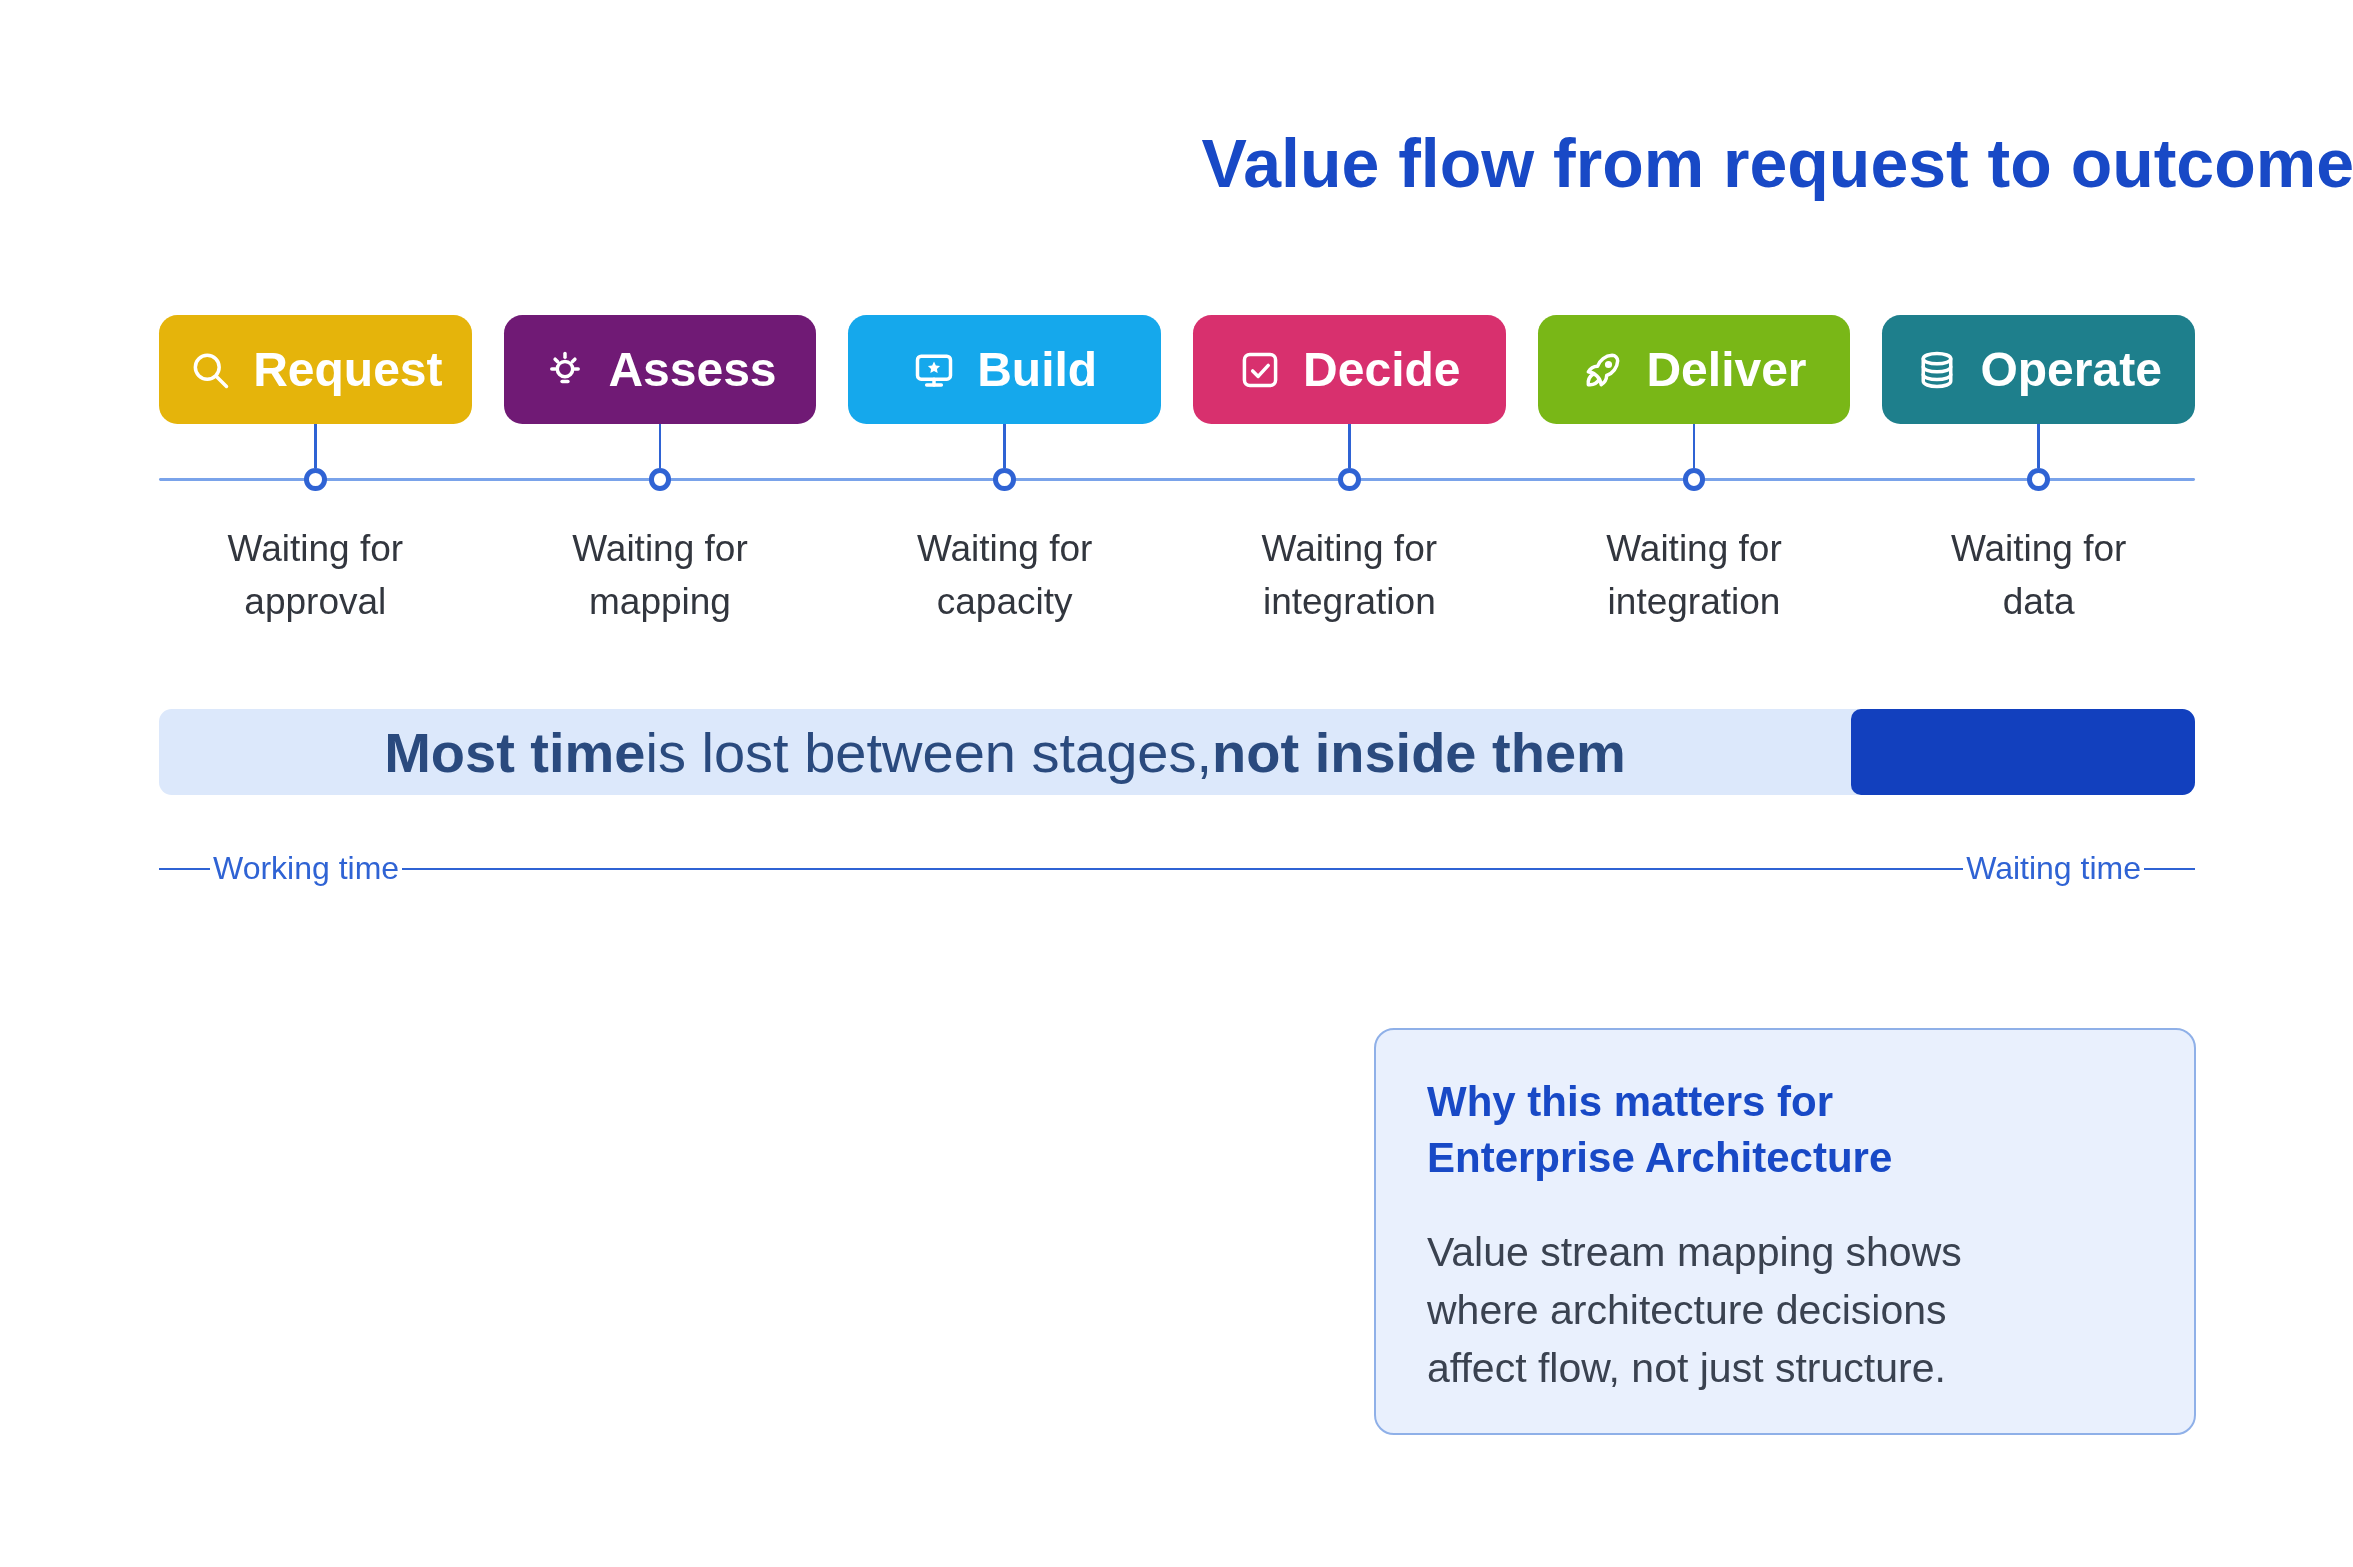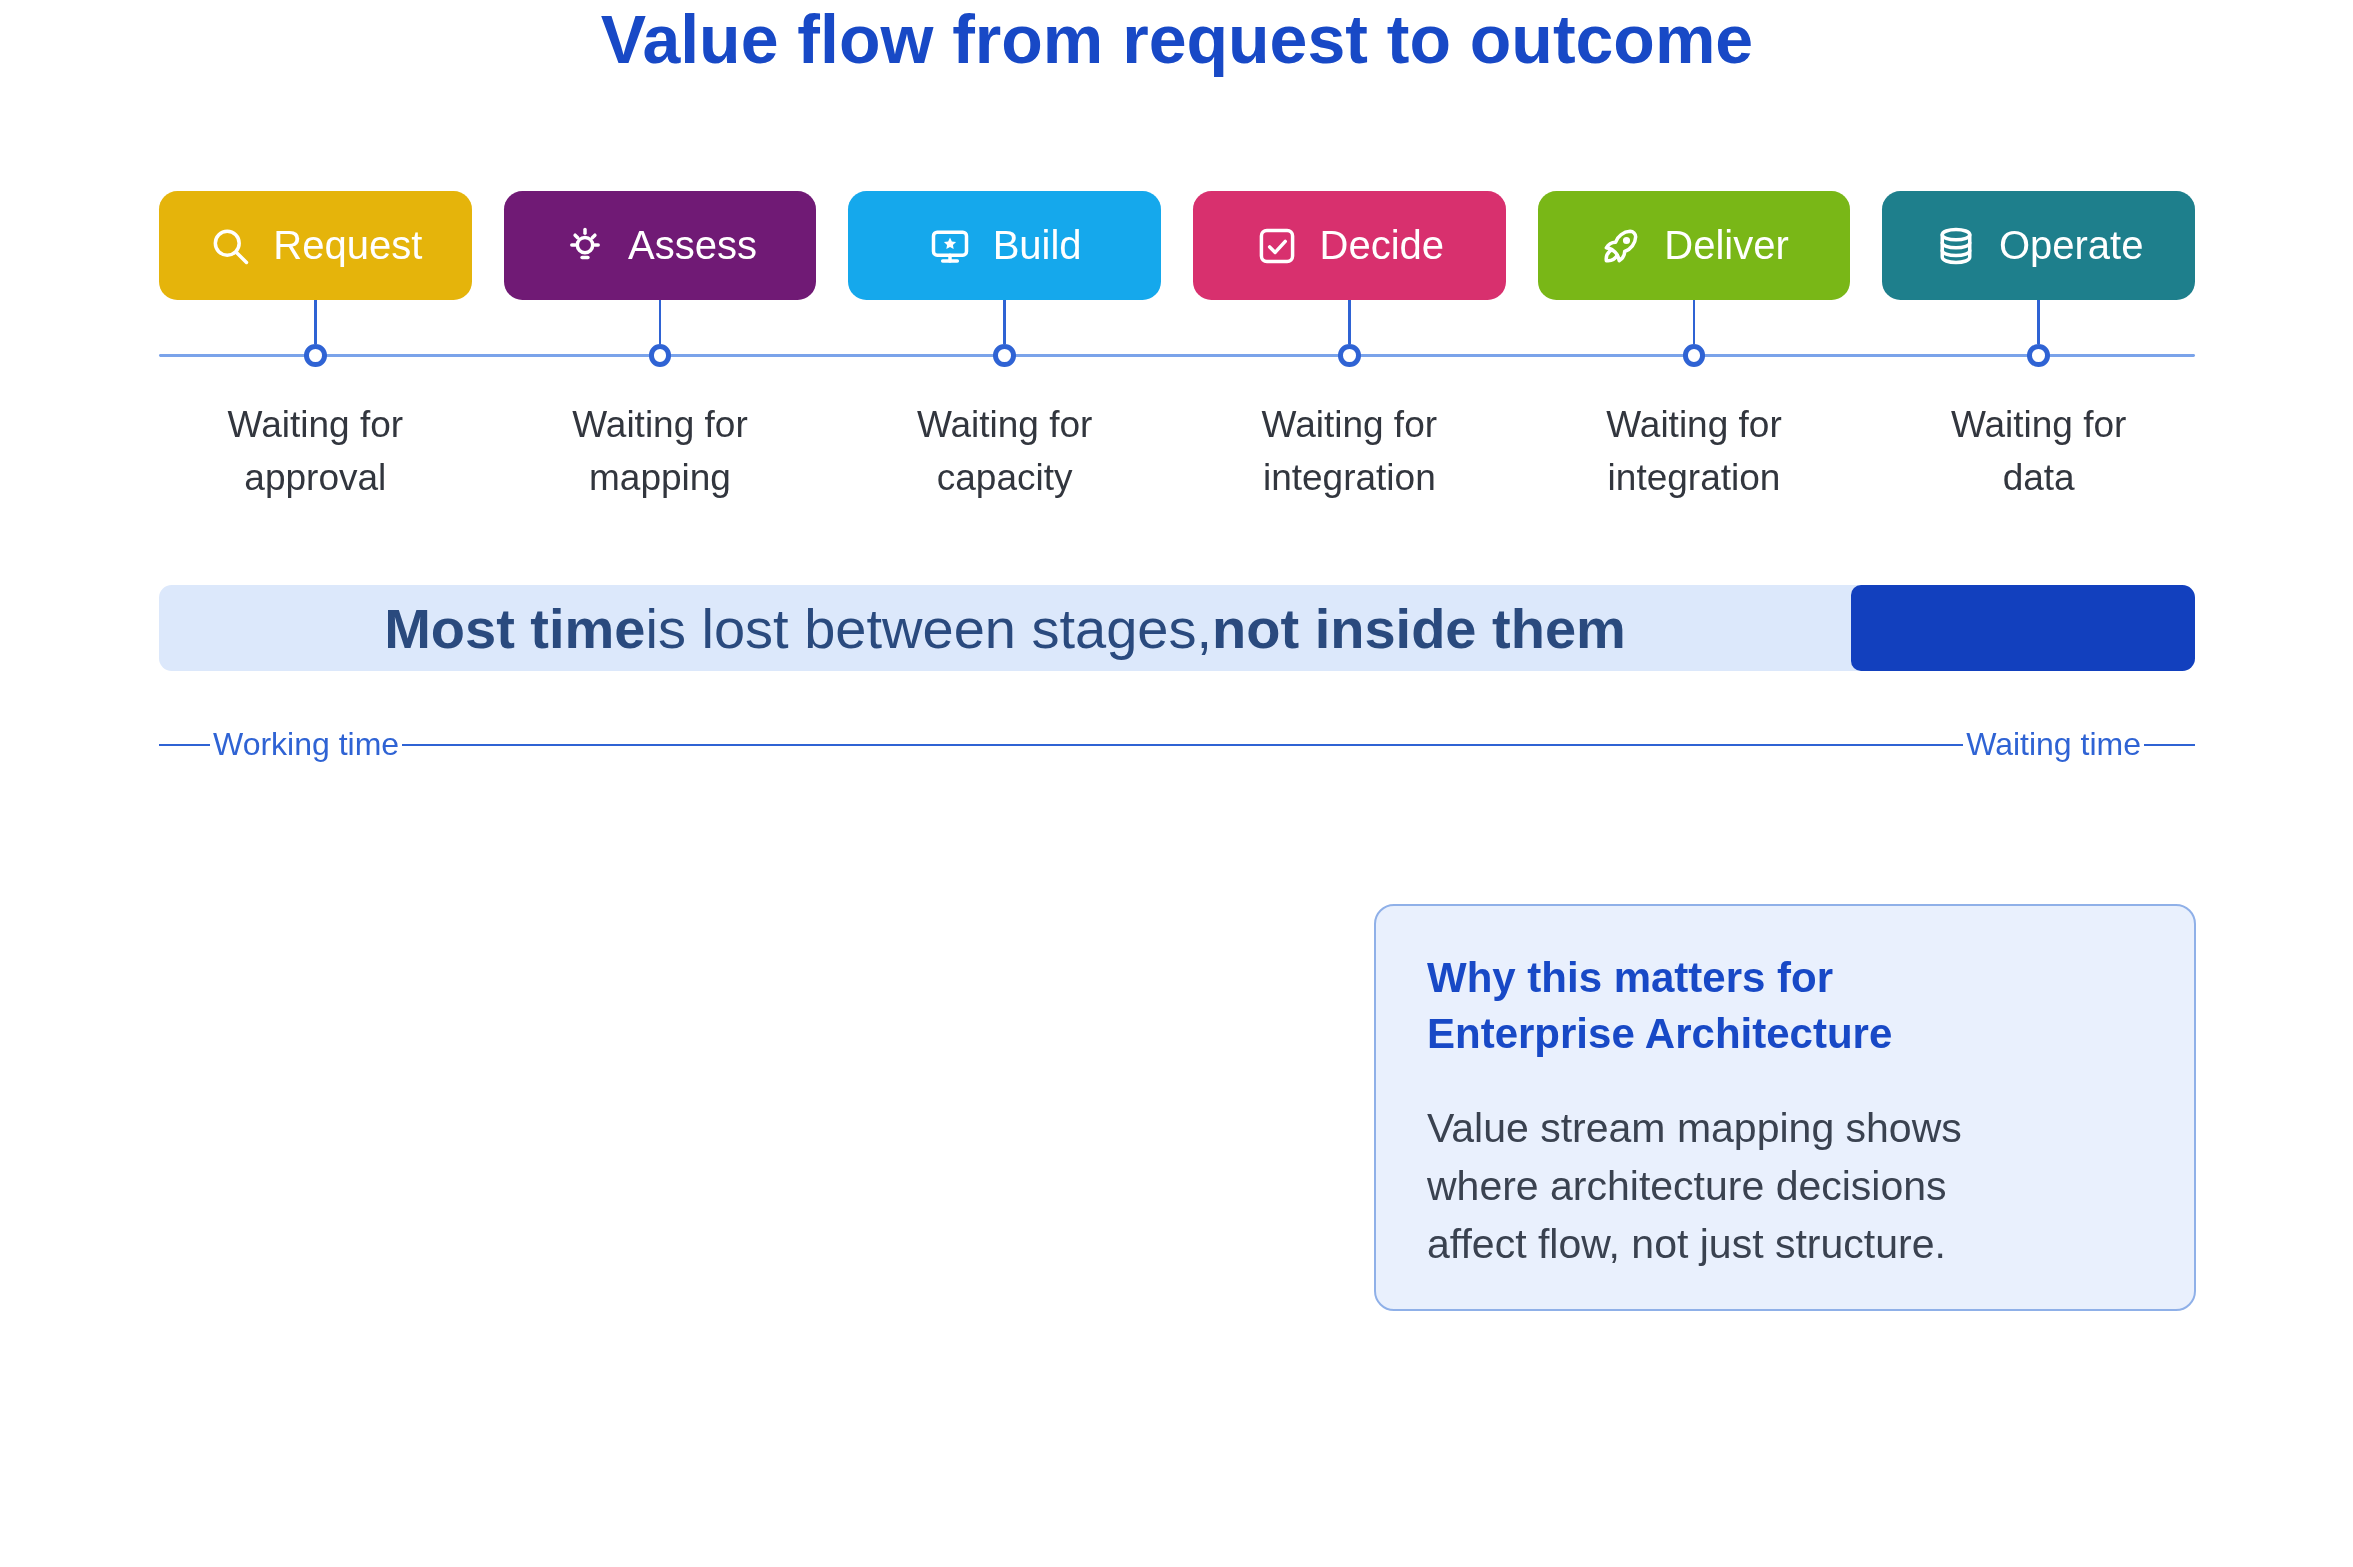--- a/index.html
+++ b/index.html
@@ -6,41 +6,42 @@
   html, body { margin: 0; padding: 0; background: #ffffff; }
   .canvas {
     position: relative;
     width: 2354px;
     height: 1568px;
     background: #ffffff;
     font-family: "Liberation Sans", sans-serif;
     overflow: hidden;
   }
   .title {
-    text-align: center;
+    padding-top: 124px;
+    text-align: right;
     font-size: 68px;
     font-weight: 800;
     color: var(--brand);
   }
   .stages {
     display: grid;
     grid-template-columns: repeat(6, 1fr);
     gap: 32px;
     margin: 113px 159px 0;
   }
   .pill {
     height: 109px;
     border-radius: 18.4px;
     display: flex;
     align-items: center;
     justify-content: center;
     gap: 21px;
     color: #ffffff;
-    font-size: 40px;
-    font-weight: 400;
+    font-size: 48px;
+    font-weight: 700;
   }
   .pill svg { width: 44px; height: 44px; flex: 0 0 auto; }
   .timeline { position: relative; margin: 0 159px; height: 79px; }
   .h-line {
     position: absolute; left: 0; right: 0; top: 54px; height: 2.8px;
     background: var(--line-light); border-radius: 1.4px;
   }
   .connectors {
     position: absolute; inset: 0;
     display: grid; grid-template-columns: repeat(6, 1fr); gap: 32px;

